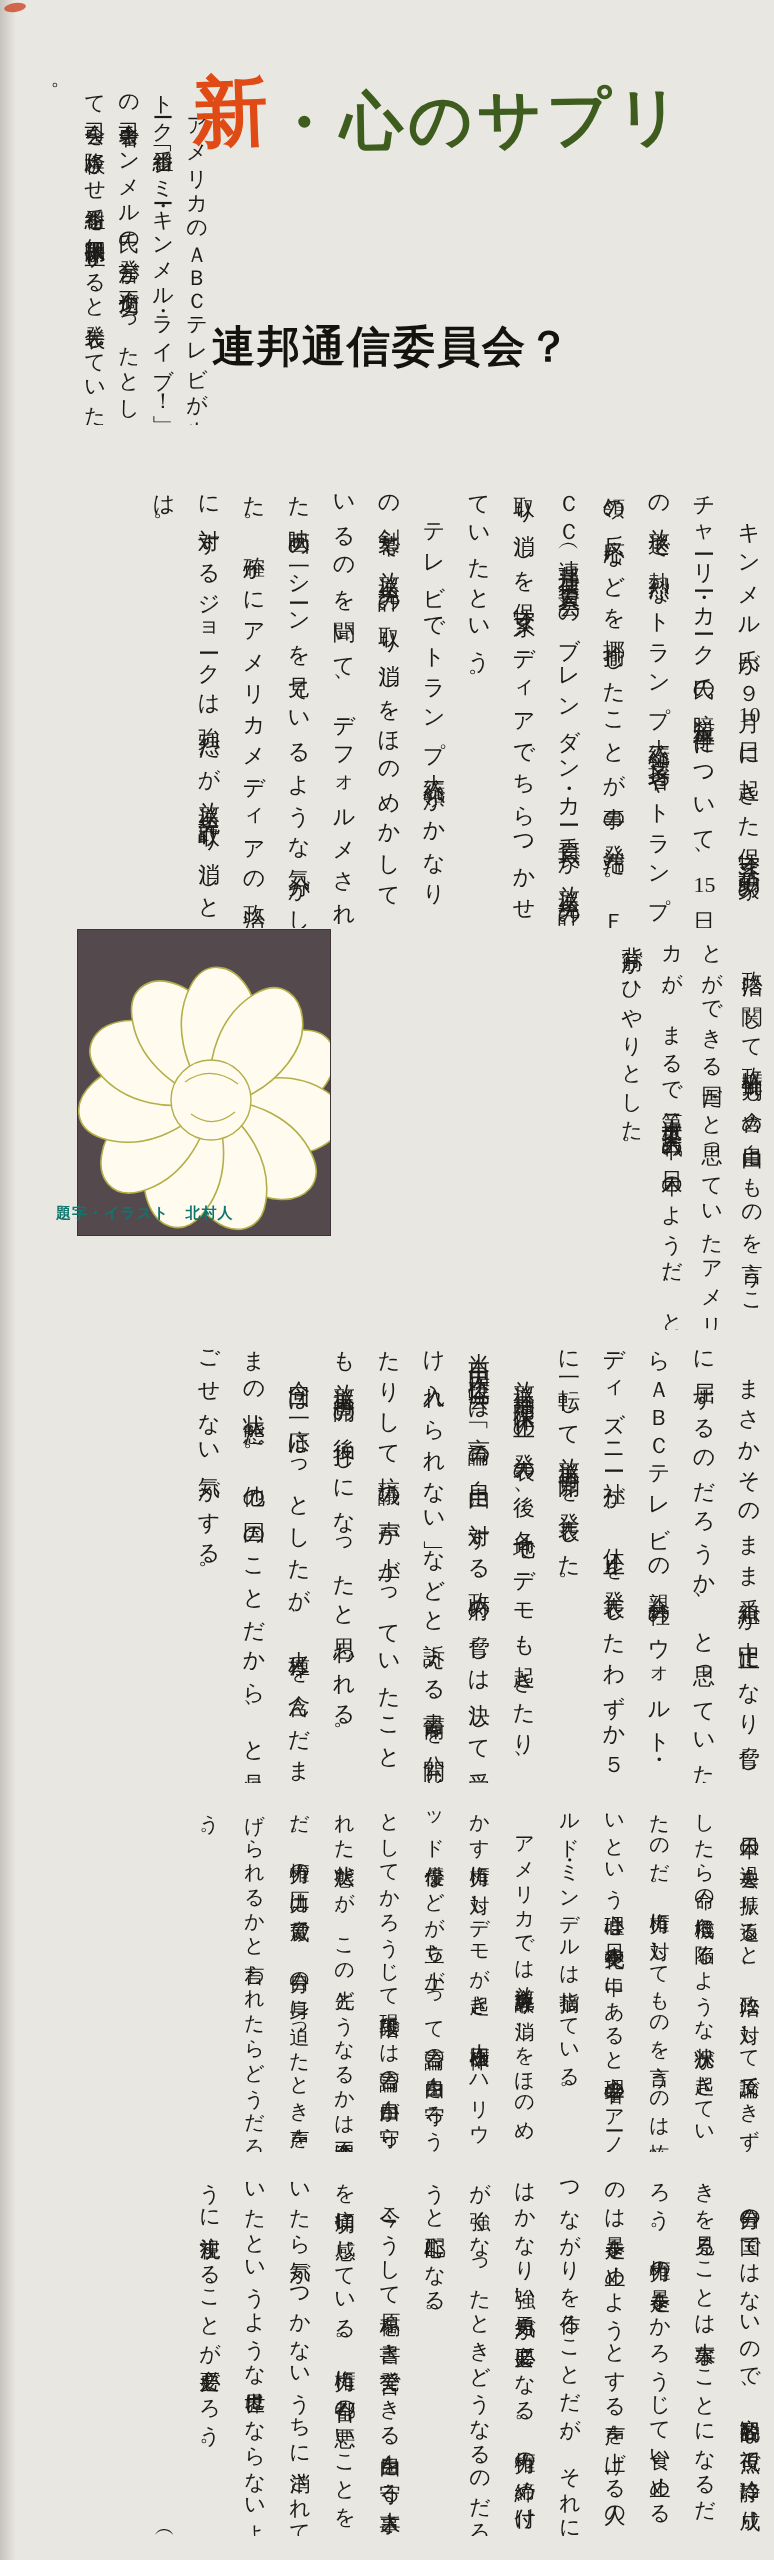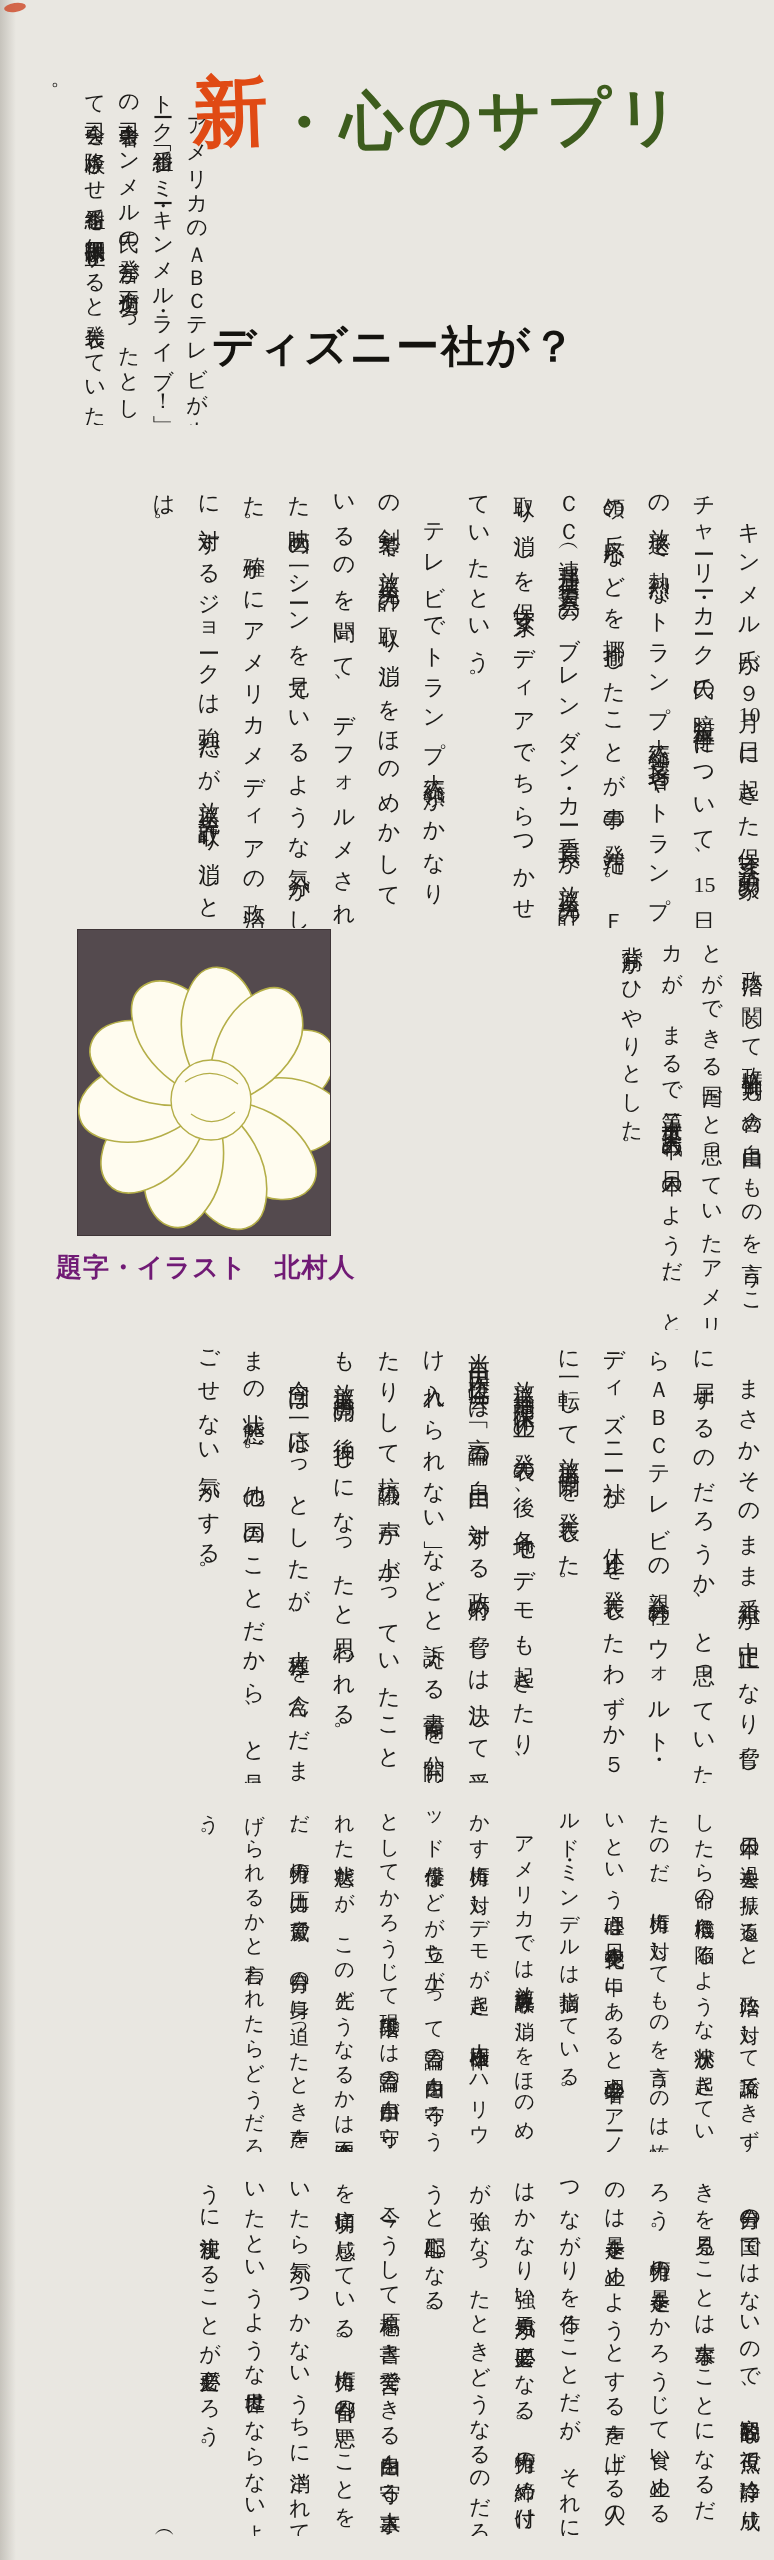--- a/index.html
+++ b/index.html
@@ -52,43 +52,43 @@
   }
   .subtitle{
     position:absolute; left:212px; top:318px;
     font-family:"Liberation Sans","DejaVu Sans",sans-serif; font-weight:900;
     font-size:43px; letter-spacing:2px; color:#14130f; white-space:nowrap;
   }
   
   .figure{position:absolute; left:78px; top:930px; width:252px; height:305px; box-shadow:0 0 0 1px #3e3537;}
   .figure svg{display:block; width:100%; height:100%;}
   .caption{
-    position:absolute; left:56px; top:1250px;
+    position:absolute; left:56px; top:1204px;
     font-family:"Liberation Sans","DejaVu Sans",sans-serif; font-weight:600;
-    font-size:26px; letter-spacing:1px; color:#701a75; white-space:nowrap;
+    font-size:15px; letter-spacing:1px; color:#0f766e; white-space:nowrap;
   }
 </style>
 </head>
 <body>
 
 <div class="page">
 
   <div class="scan-mark"></div>
 
   <div class="vband intro">
       <p>　アメリカのＡＢＣテレビが人気トーク番組「ジミー・キンメル・ライブ！」の司会者キンメル氏の発言が不適切だったとして司会を降板させ番組を無期限休止すると発表していた。</p>
     </div>
 
   <div class="title-row">
     <span class="t-new">新</span>
     <span class="t-rest">・心のサプリ</span>
   </div>
 
 
-  <div class="subtitle">ディズニー社が？</div>
+  <div class="subtitle">連邦通信委員会？</div>
 
   <div class="vband band-a">
       <p>　キンメル氏が９月<span class="tcy">10</span>日に起きた保守系活動家のチャーリー・カーク氏の暗殺事件について、<span class="tcy">15</span>日の放送で熱烈なトランプ大統領支持者やトランプ大統領の反応などを揶揄したことが事の発端だ。ＦＣＣ（連邦通信委員会）のブレンダン・カー委員長が放送免許の取り消しを保守系メディアでちらつかせていたという。</p>
       <p>　テレビでトランプ大統領がかなりの剣幕で放送免許の取り消しをほのめかしているのを聞いて、デフォルメされた映画の一シーンを見ているような気分がした。確かにアメリカメディアの政治に対するジョークは強烈だが放送免許取り消しとは。</p>
     </div>
 
   <div class="vband band-b">
       <p>　政治に関して政権批判も含め自由にものを言うことができる国だと思っていたアメリカが、まるで第二次世界大戦中の日本のようだ、と背筋がひやりとした。</p>
     </div>
 

